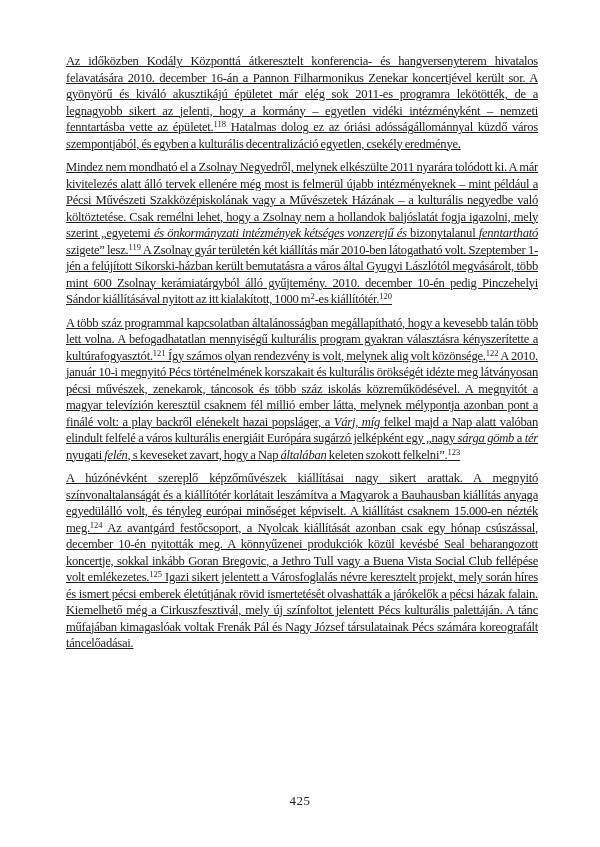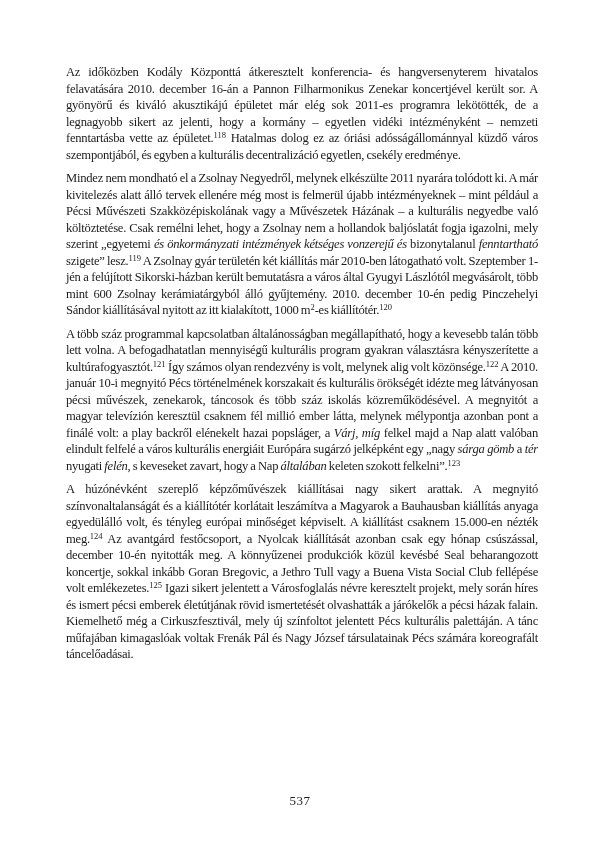--- a/index.html
+++ b/index.html
@@ -12,27 +12,28 @@
     width: 600px;
     height: 847px;
     background: #ffffff;
     overflow: hidden;
     font-family: "Liberation Serif", "DejaVu Serif", serif;
     color: #1c1c1c;
   }
   .text-block {
     position: absolute;
     left: 66px;
-    top: 64px;
+    top: 53px;
     width: 472px;
     font-size: 12.6px;
     line-height: 16.5px;
     letter-spacing: -0.25px;
     word-spacing: -0.6px;
     text-align: justify;
+    text-decoration: underline;
   }
   .text-block p {
     margin: 0 0 7px 0;
     padding: 0;
   }
   .text-block em {
     font-style: italic;
   }
   .text-block sup {
     font-size: 8.5px;
@@ -56,14 +57,14 @@
 </head>
 <body>
 
 <div class="page">
   <div class="text-block">
       <p><span>Az időközben Kodály Központtá átkeresztelt konferencia- és hangversenyterem hivatalos felavatására 2010. december 16-án a Pannon Filharmonikus Zenekar koncertjével került sor. A gyönyörű és kiváló akusztikájú épületet már elég sok 2011-es programra lekötötték, de a legnagyobb sikert az jelenti, hogy a kormány – egyetlen vidéki intézményként – nemzeti fenntartásba vette az épületet.</span><sup>118</sup><span> Hatalmas dolog ez az óriási adósságállománnyal küzdő város szempontjából, és egyben a kulturális decentralizáció egyetlen, csekély eredménye.</span></p>
       <p><span>Mindez nem mondható el a Zsolnay Negyedről, melynek elkészülte 2011 nyarára tolódott ki. A már kivitelezés alatt álló tervek ellenére még most is felmerül újabb intézményeknek – mint például a Pécsi Művészeti Szakközépiskolának vagy a Művészetek Házának – a kulturális negyedbe való költöztetése. Csak remélni lehet, hogy a Zsolnay nem a hollandok baljóslatát fogja igazolni, mely szerint „egyetemi </span><em>és önkormányzati intézmények kétséges vonzerejű és</em><span> bizonytalanul </span><em>fenntartható</em><span> szigete” lesz.</span><sup>119</sup><span> A Zsolnay gyár területén két kiállítás már 2010-ben látogatható volt. Szeptember 1-jén a felújított Sikorski-házban került bemutatásra a város által Gyugyi Lászlótól megvásárolt, több mint 600 Zsolnay kerámiatárgyból álló gyűjtemény. 2010. december 10-én pedig Pinczehelyi Sándor kiállításával nyitott az itt kialakított, 1000 m</span><sup>2</sup><span>-es kiállítótér.</span><sup>120</sup></p>
       <p><span>A több száz programmal kapcsolatban általánosságban megállapítható, hogy a kevesebb talán több lett volna. A befogadhatatlan mennyiségű kulturális program gyakran választásra kényszerítette a kultúrafogyasztót.</span><sup>121</sup><span> Így számos olyan rendezvény is volt, melynek alig volt közönsége.</span><sup>122</sup><span> A 2010. január 10-i megnyitó Pécs történelmének korszakait és kulturális örökségét idézte meg látványosan pécsi művészek, zenekarok, táncosok és több száz iskolás közreműködésével. A megnyitót a magyar televízión keresztül csaknem fél millió ember látta, melynek mélypontja azonban pont a finálé volt: a play backről elénekelt hazai popsláger, a </span><em>Várj, míg</em><span> felkel majd a Nap alatt valóban elindult felfelé a város kulturális energiáit Európára sugárzó jelképként egy „nagy </span><em>sárga gömb</em><span> a </span><em>tér</em><span> nyugati </span><em>felén</em><span>, s keveseket zavart, hogy a Nap </span><em>általában</em><span> keleten szokott felkelni”.</span><sup>123</sup></p>
       <p><span>A húzónévként szereplő képzőművészek kiállításai nagy sikert arattak. A megnyitó színvonaltalanságát és a kiállítótér korlátait leszámítva a Magyarok a Bauhausban kiállítás anyaga egyedülálló volt, és tényleg európai minőséget képviselt. A kiállítást csaknem 15.000-en nézték meg.</span><sup>124</sup><span> Az avantgárd festőcsoport, a Nyolcak kiállítását azonban csak egy hónap csúszással, december 10-én nyitották meg. A könnyűzenei produkciók közül kevésbé Seal beharangozott koncertje, sokkal inkább Goran Bregovic, a Jethro Tull vagy a Buena Vista Social Club fellépése volt emlékezetes.</span><sup>125</sup><span> Igazi sikert jelentett a Városfoglalás névre keresztelt projekt, mely során híres és ismert pécsi emberek életútjának rövid ismertetését olvashatták a járókelők a pécsi házak falain. Kiemelhető még a Cirkuszfesztivál, mely új színfoltot jelentett Pécs kulturális palettáján. A tánc műfajában kimagaslóak voltak Frenák Pál és Nagy József társulatainak Pécs számára koreografált táncelőadásai.</span></p>
     </div>
-  <div class="page-number">537</div>
+  <div class="page-number">425</div>
 </div>
 
 </body></html>

